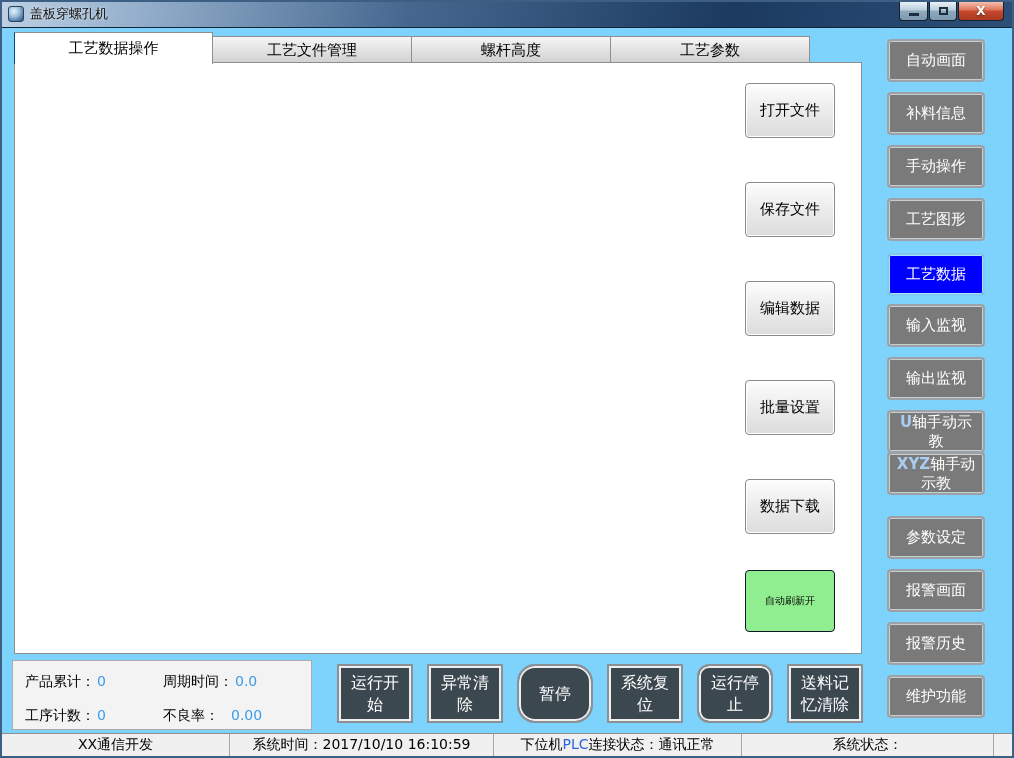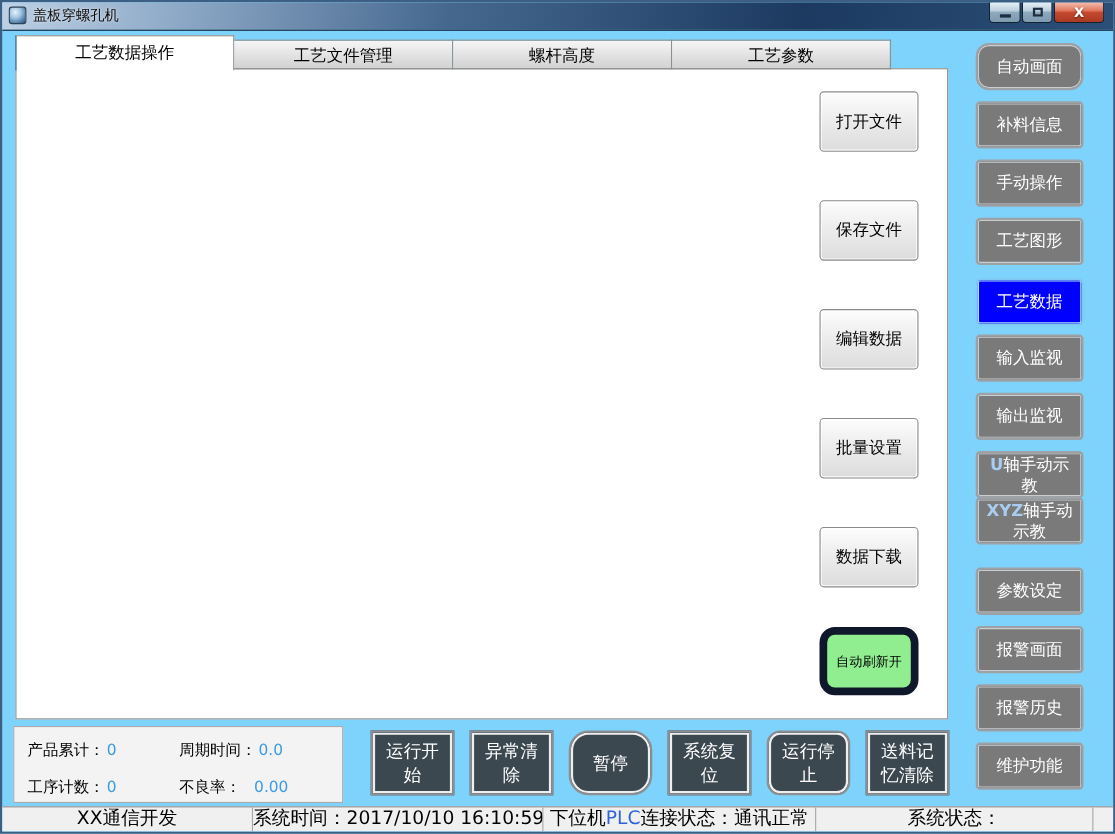--- a/index.html
+++ b/index.html
@@ -77,22 +77,22 @@
     border:1px solid #9A9FA3; background:linear-gradient(#F2F2F2,#DADADA); }
   .hthumb::after { content:""; position:absolute; top:3px; bottom:3px; left:50%; width:8px; margin-left:-4px;
     background:repeating-linear-gradient(90deg,#AAB0B5 0 1px,transparent 1px 3px); }
 
   
   .file-btn { position:absolute; left:743px; width:90px; height:55px; border:1px solid #8A8A8A;
     border-radius:4px; background:linear-gradient(#FDFDFD,#EDEDED 45%,#DCDCDC); font-size:15px; color:#000;
     display:flex; align-items:center; justify-content:center; cursor:pointer; z-index:2;
     box-shadow:inset 0 0 0 1px #FFF; }
   .refresh-btn { position:absolute; left:743px; top:568px; width:90px; height:62px;
-    border:7px solid #0f172a; border-radius:14px; background:var(--refresh,#90EE90);
-    font-size:12px; color:#000; display:flex; align-items:center; justify-content:center;
+    border:1px solid #0f172a; border-radius:4px; background:var(--refresh,#90EE90);
+    font-size:10px; color:#000; display:flex; align-items:center; justify-content:center;
     cursor:pointer; z-index:2; }
 
   
   .nav-btn { position:absolute; left:885px; width:98px; height:43px; border:2px solid #9DA2A6;
     border-radius:4px; background:#7A7A7A; box-shadow:inset 0 0 0 1px #C9CDCF;
     color:#FFF; font-size:15px; line-height:19px; display:flex; align-items:center; justify-content:center;
     text-align:center; cursor:pointer; white-space:pre-line; }
   .nav-btn.active { background:var(--navactive,#0000FF); border-color:#7FC9F2; box-shadow:inset 0 0 0 1px #AEE0F8; }
   .nav-prefix { color:#A8CDF0; font-weight:bold; }
 
@@ -103,21 +103,21 @@
   .counter-item { white-space:nowrap; color:#000; }
   .counter-item .val { color:var(--valblue,#3D9BE9); padding-left:2px; }
 
   .ctl-btn { position:absolute; top:662px; width:76px; height:59px; background:#3C4850;
     border:2px solid #8A9094; box-shadow:inset 0 0 0 2px #EFEFEF; color:#FFF; font-size:16px;
     line-height:22px; display:flex; align-items:center; justify-content:center; text-align:center;
     cursor:pointer; white-space:pre-line; }
 
   
   .statusbar { position:absolute; left:0; top:731px; width:1010px; height:23px;
-    border-top:1px solid #8E8E8E; background:#F0F0F0; display:flex; font-size:17px; line-height:21px; color:#000; }
+    border-top:1px solid #8E8E8E; background:#F0F0F0; display:flex; font-size:14px; line-height:21px; color:#000; }
   .status-sec { border-right:1px solid #A6A6A6; text-align:center; overflow:hidden; white-space:nowrap; }
   .status-sec.s1 { width:228px; } .status-sec.s2 { width:264px; } .status-sec.s3 { width:248px; }
   .status-sec.s4 { width:252px; } .status-sec.s5 { flex:1; border-right:none; }
   .plc-blue { color:#2E64D8; }
 </style>
 </head>
 <body>
 
 <div class="window">
 
@@ -428,21 +428,21 @@
     <div class="corner"></div>
   </div>
 
   <div class="file-btn" style="top:81px;">打开文件</div>
   <div class="file-btn" style="top:180px;">保存文件</div>
   <div class="file-btn" style="top:279px;">编辑数据</div>
   <div class="file-btn" style="top:378px;">批量设置</div>
   <div class="file-btn" style="top:477px;">数据下载</div>
   <div class="refresh-btn">自动刷新开</div>
 
-  <div class="nav-btn" style="top:37px;border-radius:12px;"><span>自动画面</span></div>
+  <div class="nav-btn" style="top:37px;"><span>自动画面</span></div>
   <div class="nav-btn" style="top:90px;"><span>补料信息</span></div>
   <div class="nav-btn" style="top:143px;"><span>手动操作</span></div>
   <div class="nav-btn" style="top:196px;"><span>工艺图形</span></div>
   <div class="nav-btn active" style="top:251px;justify-content:center;"><span>工艺数据</span></div>
   <div class="nav-btn" style="top:302px;"><span>输入监视</span></div>
   <div class="nav-btn" style="top:355px;"><span>输出监视</span></div>
   <div class="nav-btn" style="top:408px;"><span><span class="nav-prefix">U</span><span>轴手动示
 教</span></span></div>
   <div class="nav-btn" style="top:450px;"><span><span class="nav-prefix">XYZ</span><span>轴手动
 示教</span></span></div>

